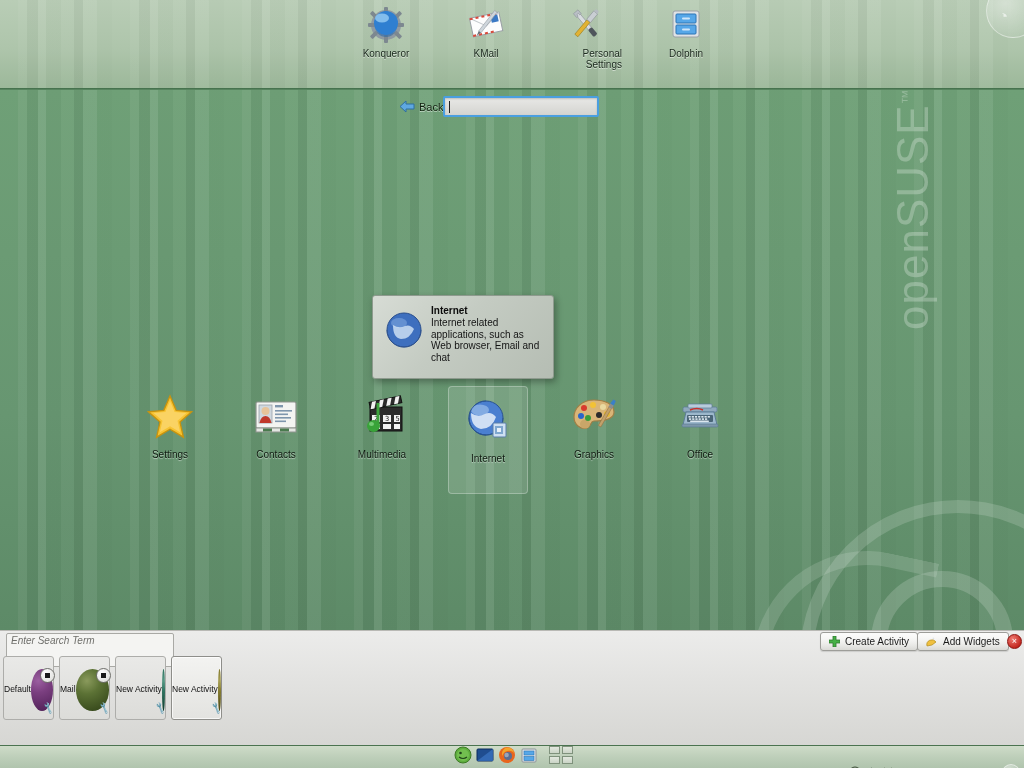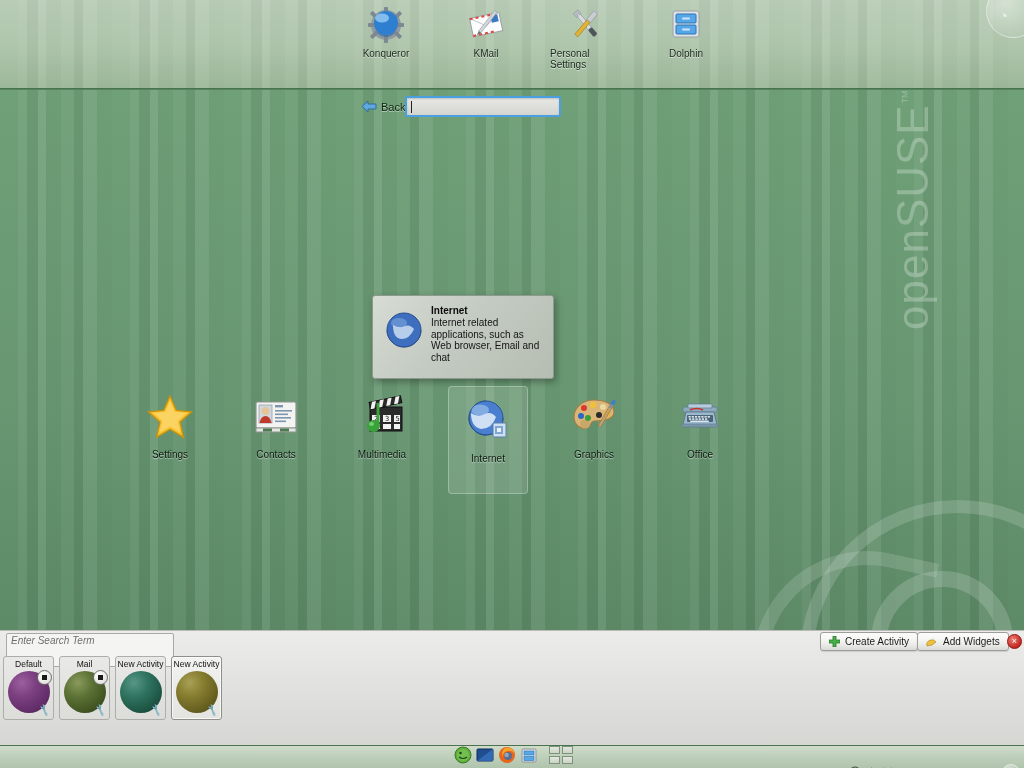--- a/index.html
+++ b/index.html
@@ -97,27 +97,27 @@
     position: absolute; top: 4px; left: 350px;
     display: flex; gap: 28px;
   }
   .fav {
     width: 72px;
     display: flex; flex-direction: column; align-items: center;
     cursor: pointer;
   }
   .fav .ficon { width: 40px; height: 40px; margin-bottom: 4px; }
   .fav .flabel {
-    font-size: 10px; color: #1c2a1e; text-align: left; line-height: 11px;
+    font-size: 10px; color: #1c2a1e; text-align: right; line-height: 11px;
     text-shadow: 0 1px 0 rgba(255,255,255,.55);
   }
 
   
   #navrow {
-    position: absolute; top: 96px; left: 362px;
+    position: absolute; top: 96px; left: 400px;
     display: flex; align-items: center;  justify-content: flex-end;
   }
   #backbtn {
     display: flex; align-items: center; gap: 4px;
     font-size: 11px; color: #11210f; cursor: pointer;
     text-shadow: 0 1px 0 rgba(255,255,255,.5);
   }
   #searchfield {
     width: 148px; height: 17px;
     background: linear-gradient(180deg,#e8e8e6,#d4d4d0);
@@ -200,21 +200,21 @@
     cursor: pointer;
   }
   #activities {
     position: absolute; left: 3px; top: 656px;
     display: flex; gap: 5px;
   }
   .activity {
     width: 51px; height: 64px;
     background: linear-gradient(180deg,#e9e9e7,#dcdcd9);
     border: 1px solid #adadaa; border-radius: 3px;
-    display: flex; flex-direction: column; align-items: center;
+    display: flex; flex-direction: row; align-items: center;
     padding-top: 2px; box-sizing: border-box; cursor: pointer;
     position: relative;
   }
   .activity.current {
     background: linear-gradient(180deg,#f3f3f1,#e3e3e0);
     border-color: #8e8e8a;
     box-shadow: 0 0 0 1px rgba(255,255,255,.7) inset;
   }
   .activity .aname { font-size: 8.5px; color: #111; white-space: nowrap; }
   .activity .aorb {

